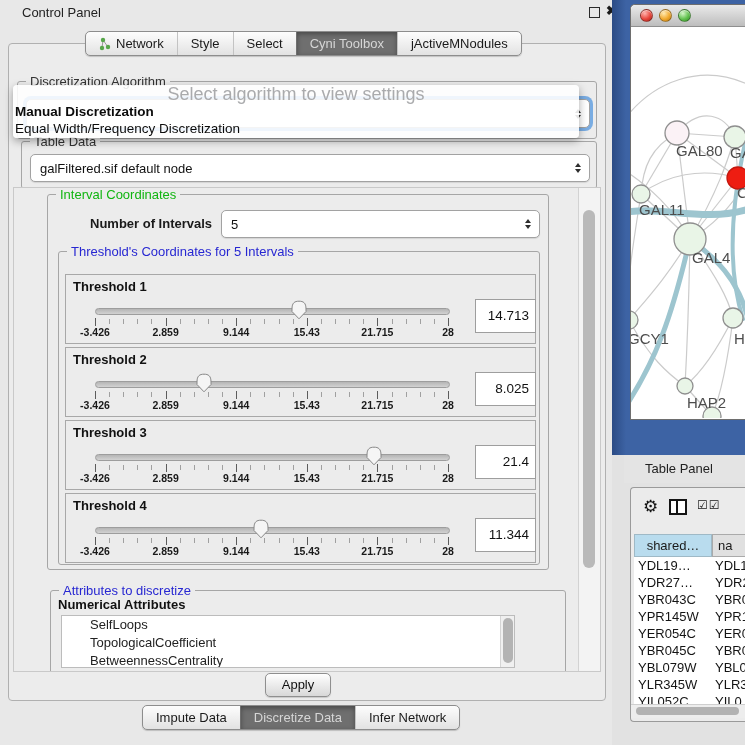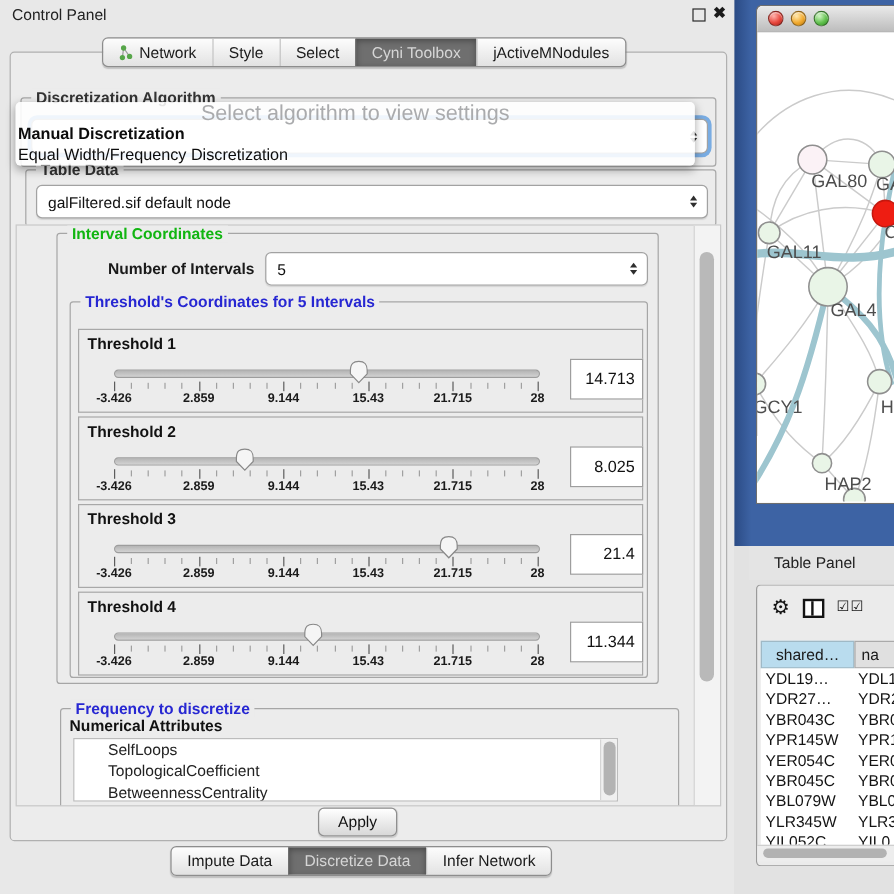--- a/index.html
+++ b/index.html
@@ -1,38 +1,38 @@
 <!DOCTYPE html>
 <html><head>
 <meta charset="utf-8">
 <style>
   html,body{margin:0;padding:0;}
   .screen{position:relative;width:745px;height:745px;background:#e0e0e0;overflow:hidden;
           font-family:"Liberation Sans",sans-serif;font-size:13px;color:#1a1a1a;}
 
   
   .control-panel{position:absolute;left:0;top:0;width:612px;height:745px;background:#e8e8e8;}
-  .cp-titlebar{position:absolute;left:0;top:0;width:100%;height:26px;}
+  .cp-titlebar{position:absolute;left:12px;top:0;width:100%;height:26px;}
   .cp-title{position:absolute;left:10px;top:5px;font-size:13px;color:#222;}
   .float-btn{position:absolute;right:24px;top:7px;width:9px;height:9px;border:1.5px solid #2a2a2a;background:transparent;}
   .close-btn{position:absolute;right:7px;top:4px;font-size:13px;font-weight:bold;color:#1a1a1a;line-height:14px;}
 
   .tabstrip{position:absolute;display:flex;height:23px;border:1px solid #8d8d8d;border-radius:5px;
             overflow:hidden;background:linear-gradient(#fdfdfd,#e2e2e2);box-shadow:0 1px 1px rgba(0,0,0,.18);z-index:6;}
   .tab{display:flex;align-items:center;gap:5px;padding:0 13px;border-left:1px solid #c3c3c3;cursor:default;white-space:nowrap;}
   .tab:first-child{border-left:none;}
   .tab.selected{background:#6f6f6f;color:#d6d6d6;box-shadow:inset 0 2px 5px rgba(0,0,0,.35);border-left-color:#6f6f6f;}
   .top-tabs{left:85px;top:31px;}
   .bottom-tabs{left:142px;top:705px;}
 
   .main-panel{position:absolute;left:8px;top:43px;width:596px;height:656px;background:#ececec;
               border:1px solid #b0b0b0;border-radius:4px;}
 
   .group{position:absolute;border:1px solid #a6a6a6;border-radius:3px;}
-  .glabel{position:absolute;top:-8px;left:8px;background:#ececec;padding:0 4px;font-size:13px;color:#333;white-space:nowrap;font-weight:bold;}
+  .glabel{position:absolute;top:-8px;left:8px;background:#ececec;padding:0 4px;font-size:13px;color:#333;white-space:nowrap;}
   .glabel.green{color:#11b511;}
   .glabel.blue{color:#2727d2;}
 
   .combo{position:absolute;background:#fff;border:1px solid #a2a2a2;border-radius:5px;display:flex;align-items:center;
          box-shadow:0 1px 1px rgba(0,0,0,.10);}
   .combo .ctext{flex:1;padding-left:9px;font-size:13px;color:#111;white-space:nowrap;overflow:hidden;}
   .stepper{width:15px;height:100%;display:flex;flex-direction:column;align-items:center;justify-content:center;gap:2px;margin-right:4px;}
   .arr-up{width:0;height:0;border-left:3.5px solid transparent;border-right:3.5px solid transparent;border-bottom:4.5px solid #2e2e2e;}
   .arr-down{width:0;height:0;border-left:3.5px solid transparent;border-right:3.5px solid transparent;border-top:4.5px solid #2e2e2e;}
   .focusring{box-shadow:0 0 0 3px rgba(92,156,224,.8);}
@@ -359,21 +359,21 @@
                   <span class="ticklabel" style="left: 210.8px;">15.43</span>
                   <span class="ticklabel" style="left: 281.4px;">21.715</span>
                   <span class="ticklabel" style="left: 352px;">28</span>
                   <div class="valuebox">11.344</div>
                 </div>
               </div>
           </div>
         </div>
 
         <div class="group" style="left:36px;top:402px;width:514px;height:90px;">
-          <span class="glabel blue">Frequency to discretize</span>
+          <span class="glabel blue">Attributes to discretize</span>
           <span class="attr-heading">Numerical Attributes</span>
           <div class="attr-list">
             <div id="attrItems">
                 <div class="attr-item">SelfLoops</div>
                 <div class="attr-item">TopologicalCoefficient</div>
                 <div class="attr-item">BetweennessCentrality</div>
               </div>
             <div class="list-scroll">
                 <div class="list-thumb"></div>
               </div>

